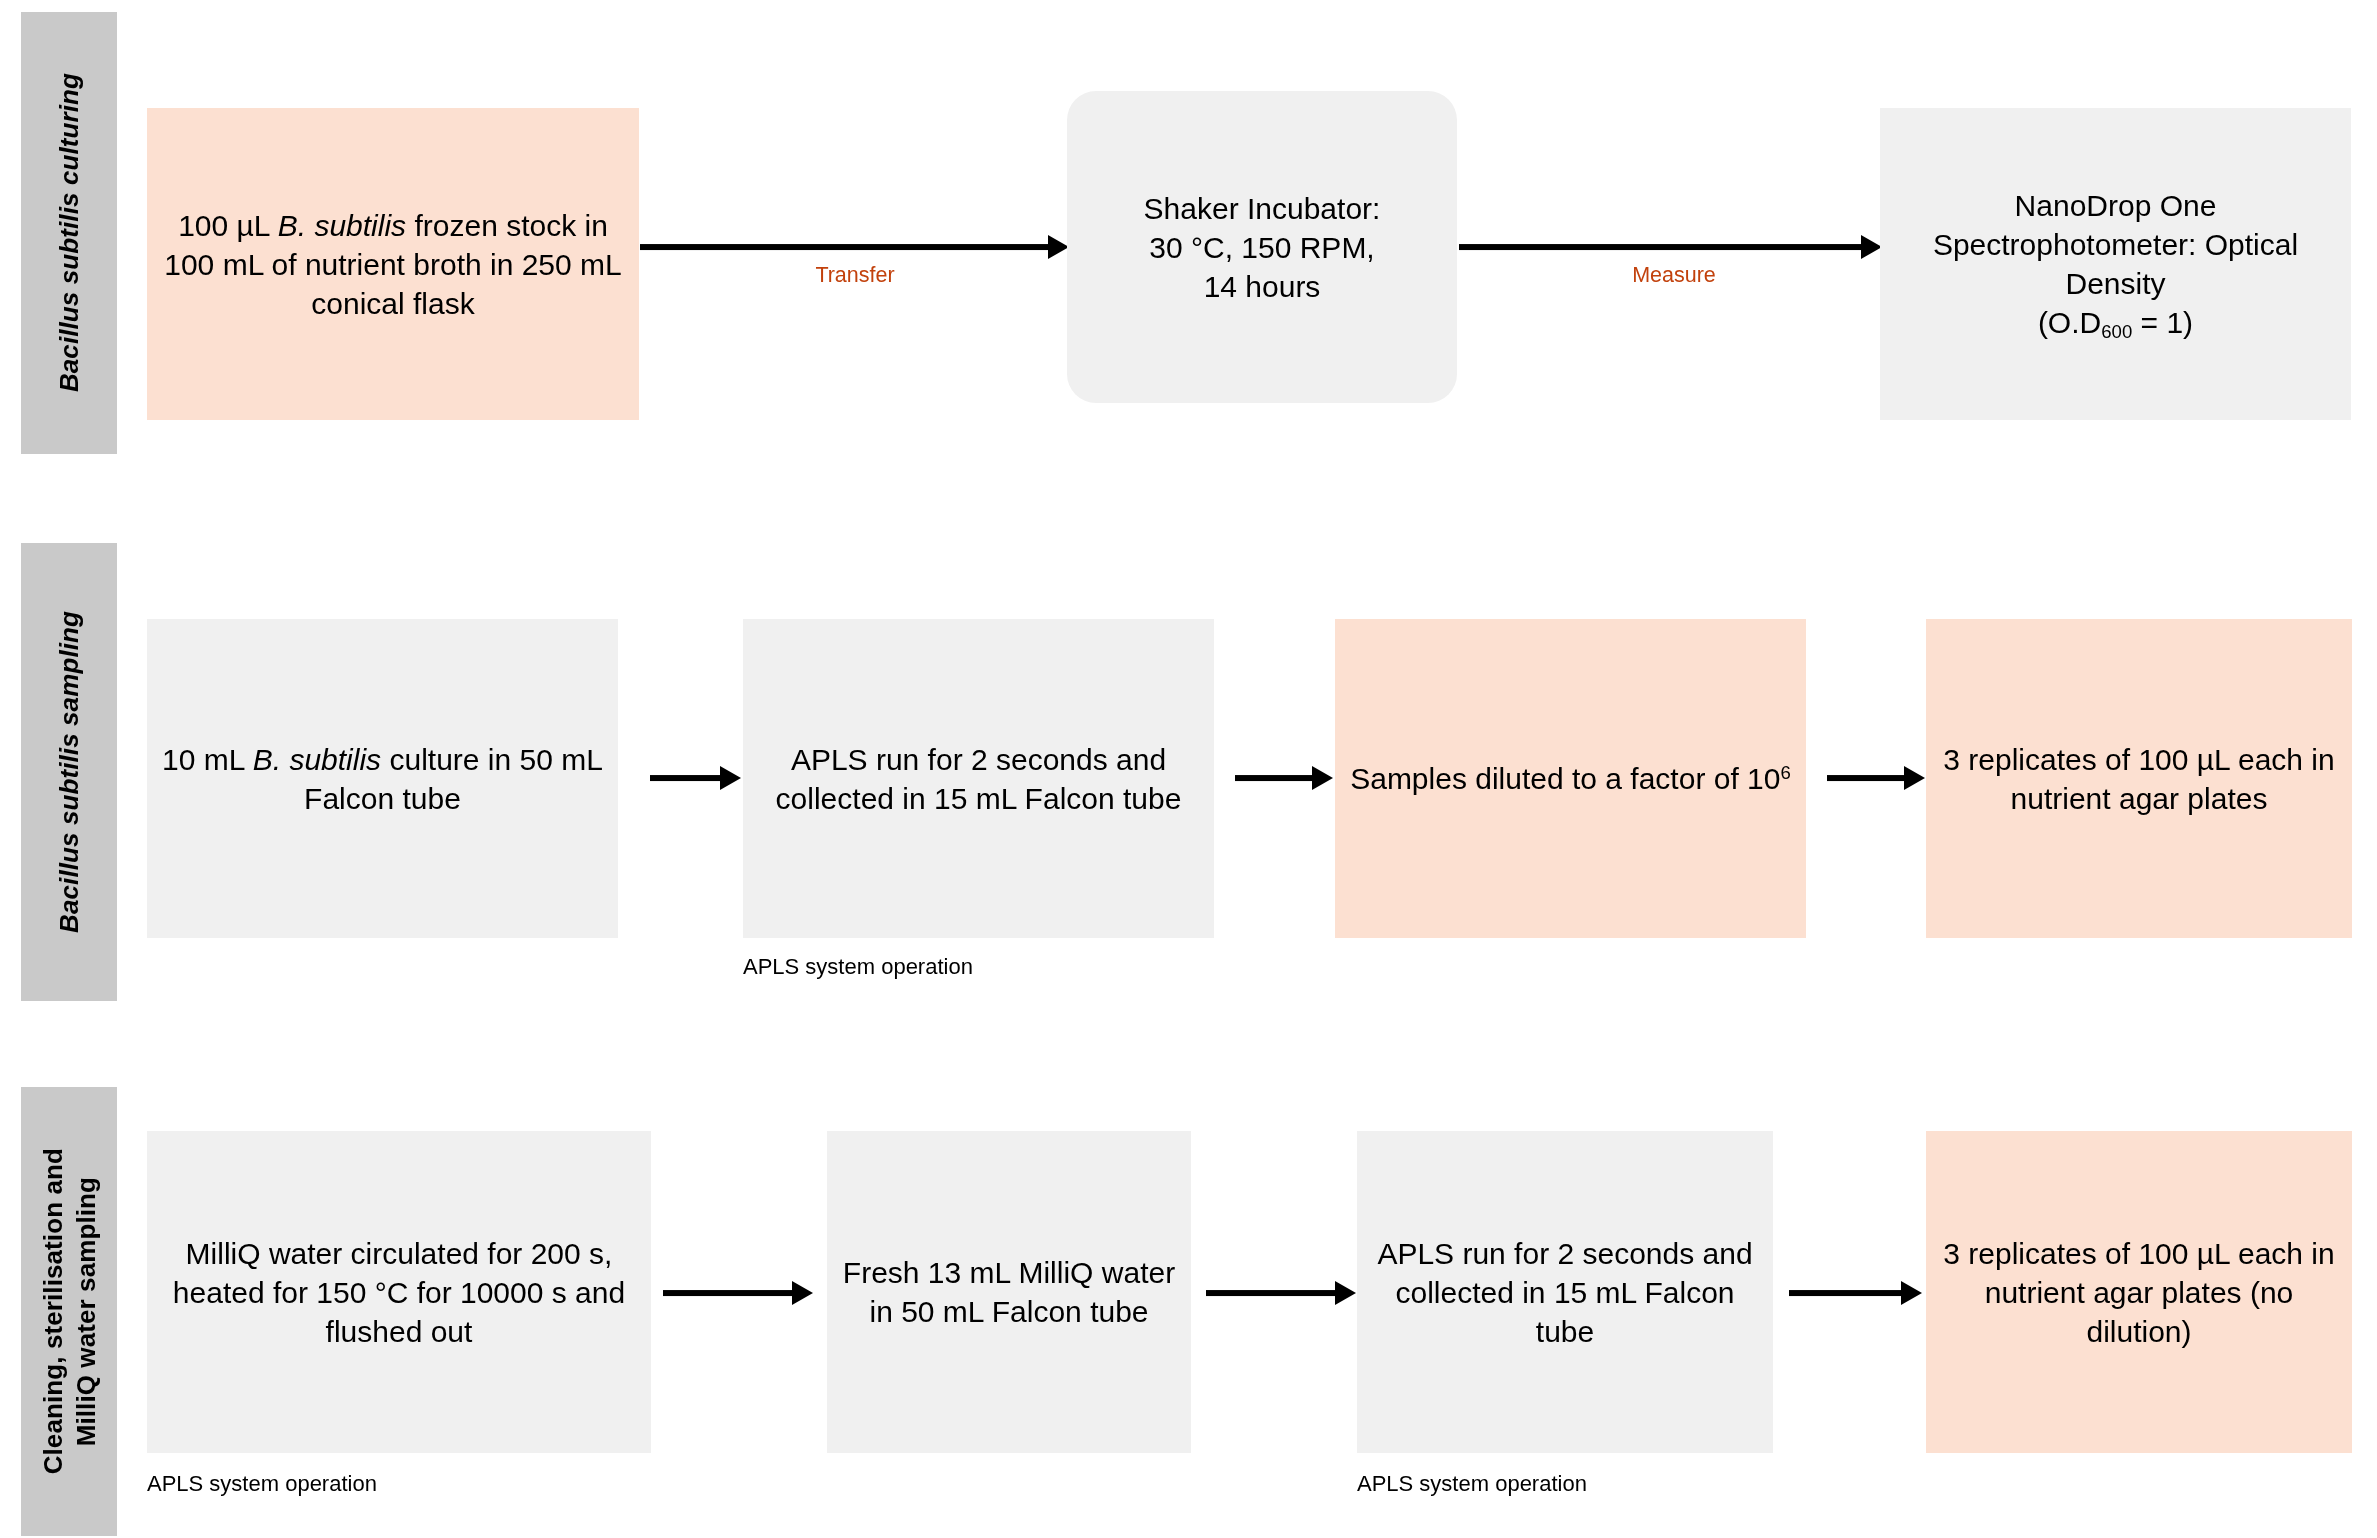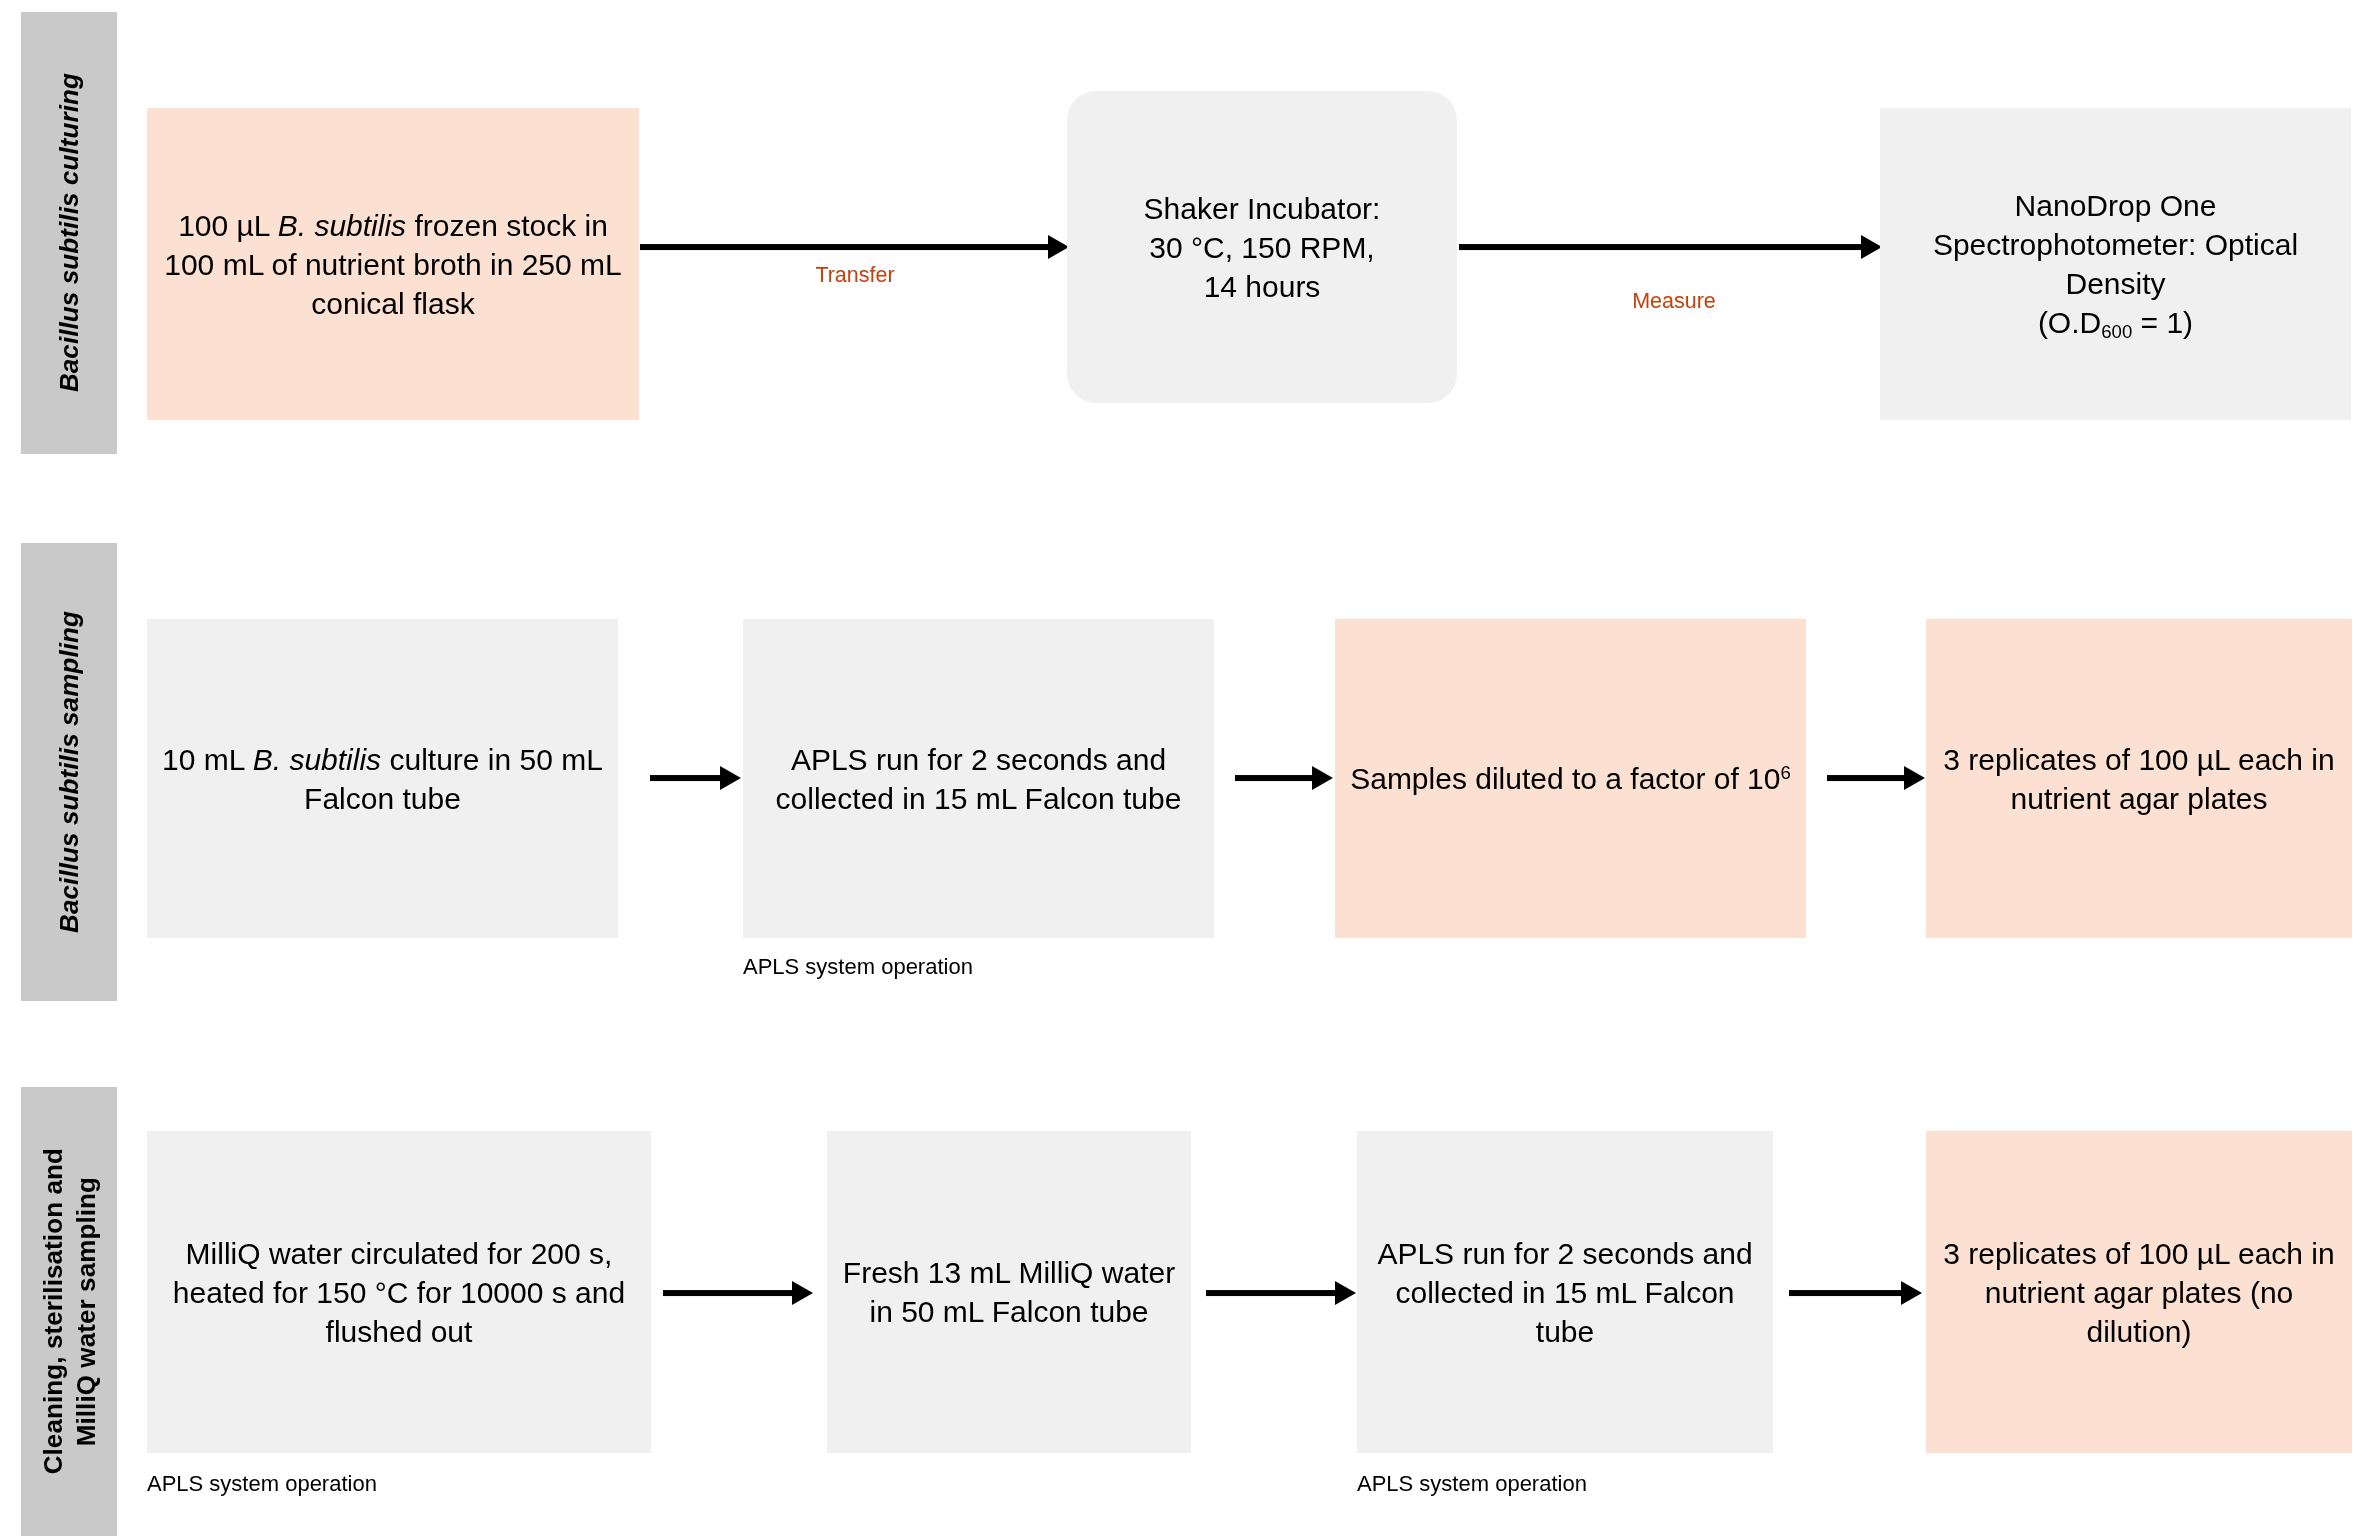--- a/index.html
+++ b/index.html
@@ -142,21 +142,21 @@
   <div class="box fill-gray" style="left:1067px; top:91px; width:390px; height:312px;border-radius:29px;">
     <div class="inner" style="white-space:pre-line;">Shaker Incubator:
 30 °C, 150 RPM,
 14 hours</div>
   </div>
 
   <div class="arrow" style="left:1459px; top:244px; width:423px;">
     <div class="shaft" style="width:403px;"></div>
     <div class="head"></div>
   </div>
-  <div class="edge-label" style="left:1544px; top:263px; width:260px;margin-top:26px;">Measure</div>
+  <div class="edge-label" style="left:1544px; top:263px; width:260px;">Measure</div>
 
   <div class="box fill-gray" style="left:1880px; top:91px; width:471px; height:312px;margin-top:17px;">
     <div class="inner"><span>NanoDrop One Spectrophotometer: Optical Density</span><br><span>(O.D</span><sub>600</sub><span> = 1)</span></div>
   </div>
 
   <div class="box fill-gray" style="left:147px; top:619px; width:471px; height:319px;">
     <div class="inner"><span>10 mL </span><i>B. subtilis</i><span> culture in 50 mL Falcon tube</span></div>
   </div>
 
   <div class="arrow" style="left:650px; top:775px; width:91px;">

